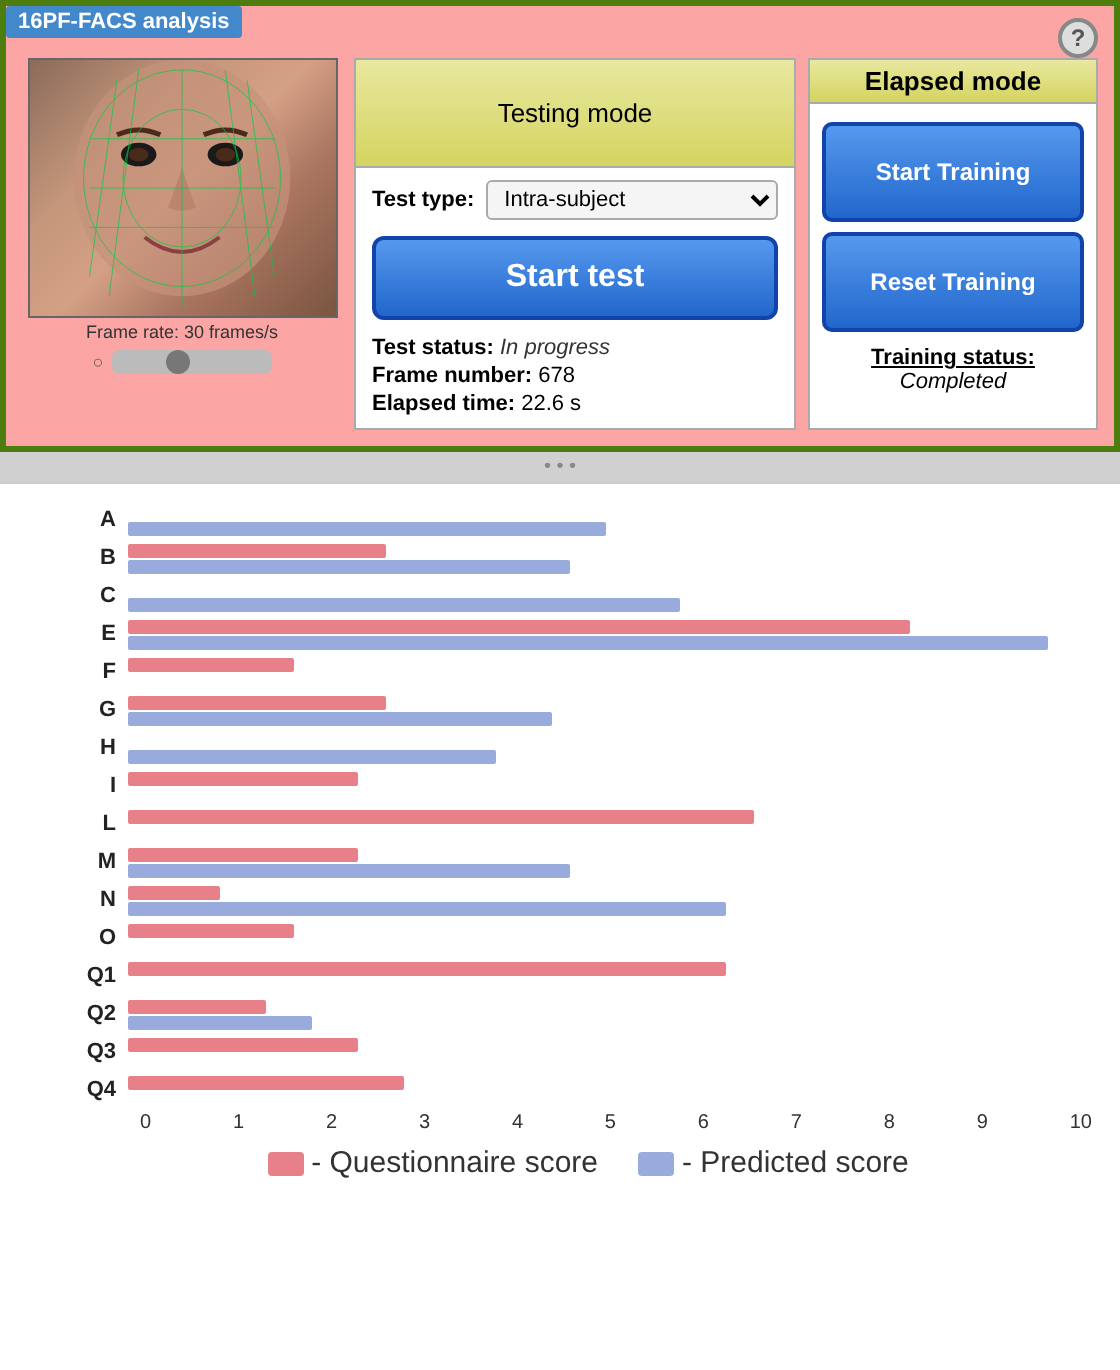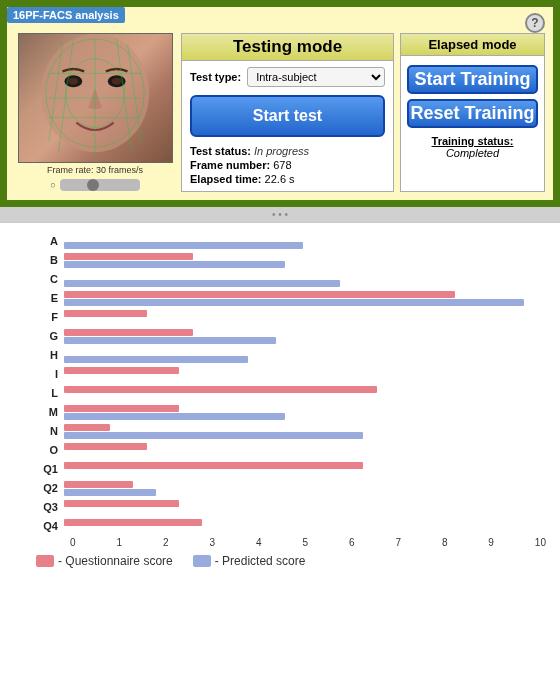--- a/index.html
+++ b/index.html
@@ -8,22 +8,22 @@
       height: 685px;
       font-family: Arial, sans-serif;
       font-size: 12px;
       background: #fff;
       overflow: hidden;
     }
 
     
     .top-panel {
       position: relative;
-      background: #fef9c3;
-      border: 7px solid #4d7c0f;
+      background: #fca5a5;
+      border: 3px solid #4d7c0f;
       padding: 4px;
       display: flex;
       flex-direction: column;
     }
 
     .app-title {
       position: absolute;
       top: 0; left: 0;
       background: #4488cc;
       color: #fff;
@@ -116,24 +116,24 @@
     .testing-panel {
       flex: 1;
       background: #fff;
       border: 1px solid #aaa;
       padding: 4px 8px;
       min-width: 200px;
     }
 
     .testing-title {
       text-align: center;
-      font-weight: bold;
-      font-size: 17px;
+      font-weight: normal;
+      font-size: 13px;
       background: linear-gradient(to bottom, #e8e8a0, #d4d460);
-      padding: 3px;
+      padding: 19px;
       margin: -4px -8px 6px -8px;
       border-bottom: 1px solid #aaa;
     }
 
     .test-type-row {
       display: flex;
       align-items: center;
       gap: 6px;
       margin-bottom: 8px;
     }
@@ -196,22 +196,22 @@
       font-size: 13px;
       background: linear-gradient(to bottom, #e8e8a0, #d4d460);
       padding: 3px;
       margin: -4px -6px 4px -6px;
       border-bottom: 1px solid #aaa;
     }
 
     .training-btn {
       display: block;
       width: 100%;
-      padding: 2px 0;
-      font-size: 18px;
+      padding: 16px 0;
+      font-size: 12px;
       font-weight: bold;
       border-radius: 5px;
       cursor: pointer;
       text-align: center;
       border: 2px solid #1144aa;
       background: linear-gradient(to bottom, #5599ee, #2266cc);
       color: #fff;
     }
 
     .training-status {
@@ -281,24 +281,24 @@
       margin-left: 34px;
       padding-right: 6px;
       font-size: 10px;
       color: #333;
       margin-top: 2px;
     }
 
     
     .legend {
       display: flex;
-      justify-content: flex-start;
+      justify-content: center;
       gap: 20px;
       margin-top: 6px;
-      font-size: 12px;
+      font-size: 15px;
       color: #333;
     }
 
     .legend-item {
       display: flex;
       align-items: center;
       gap: 4px;
     }
 
     .legend-swatch {

